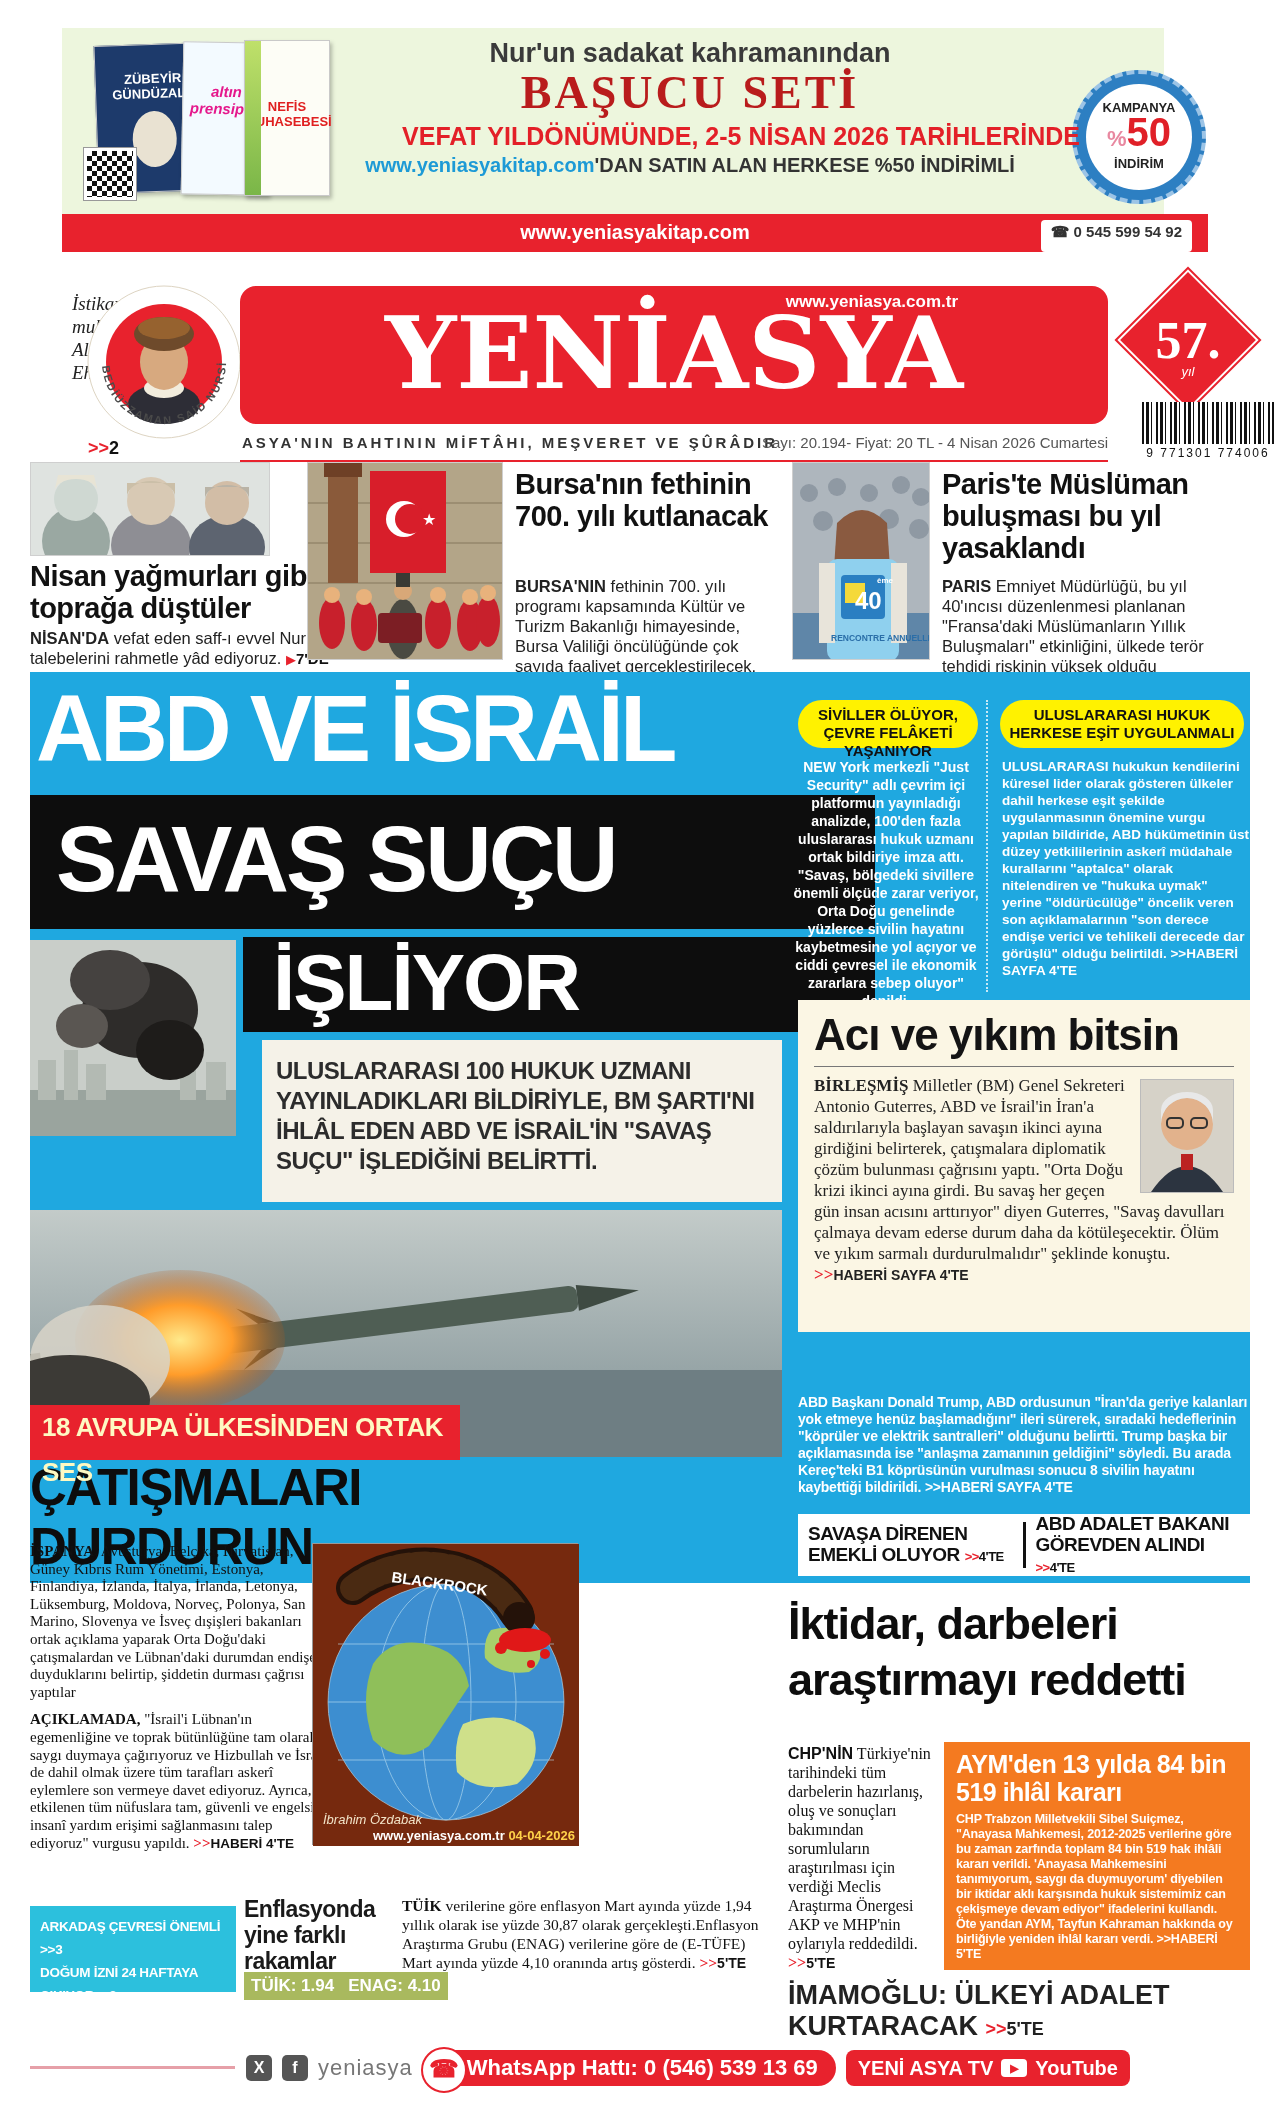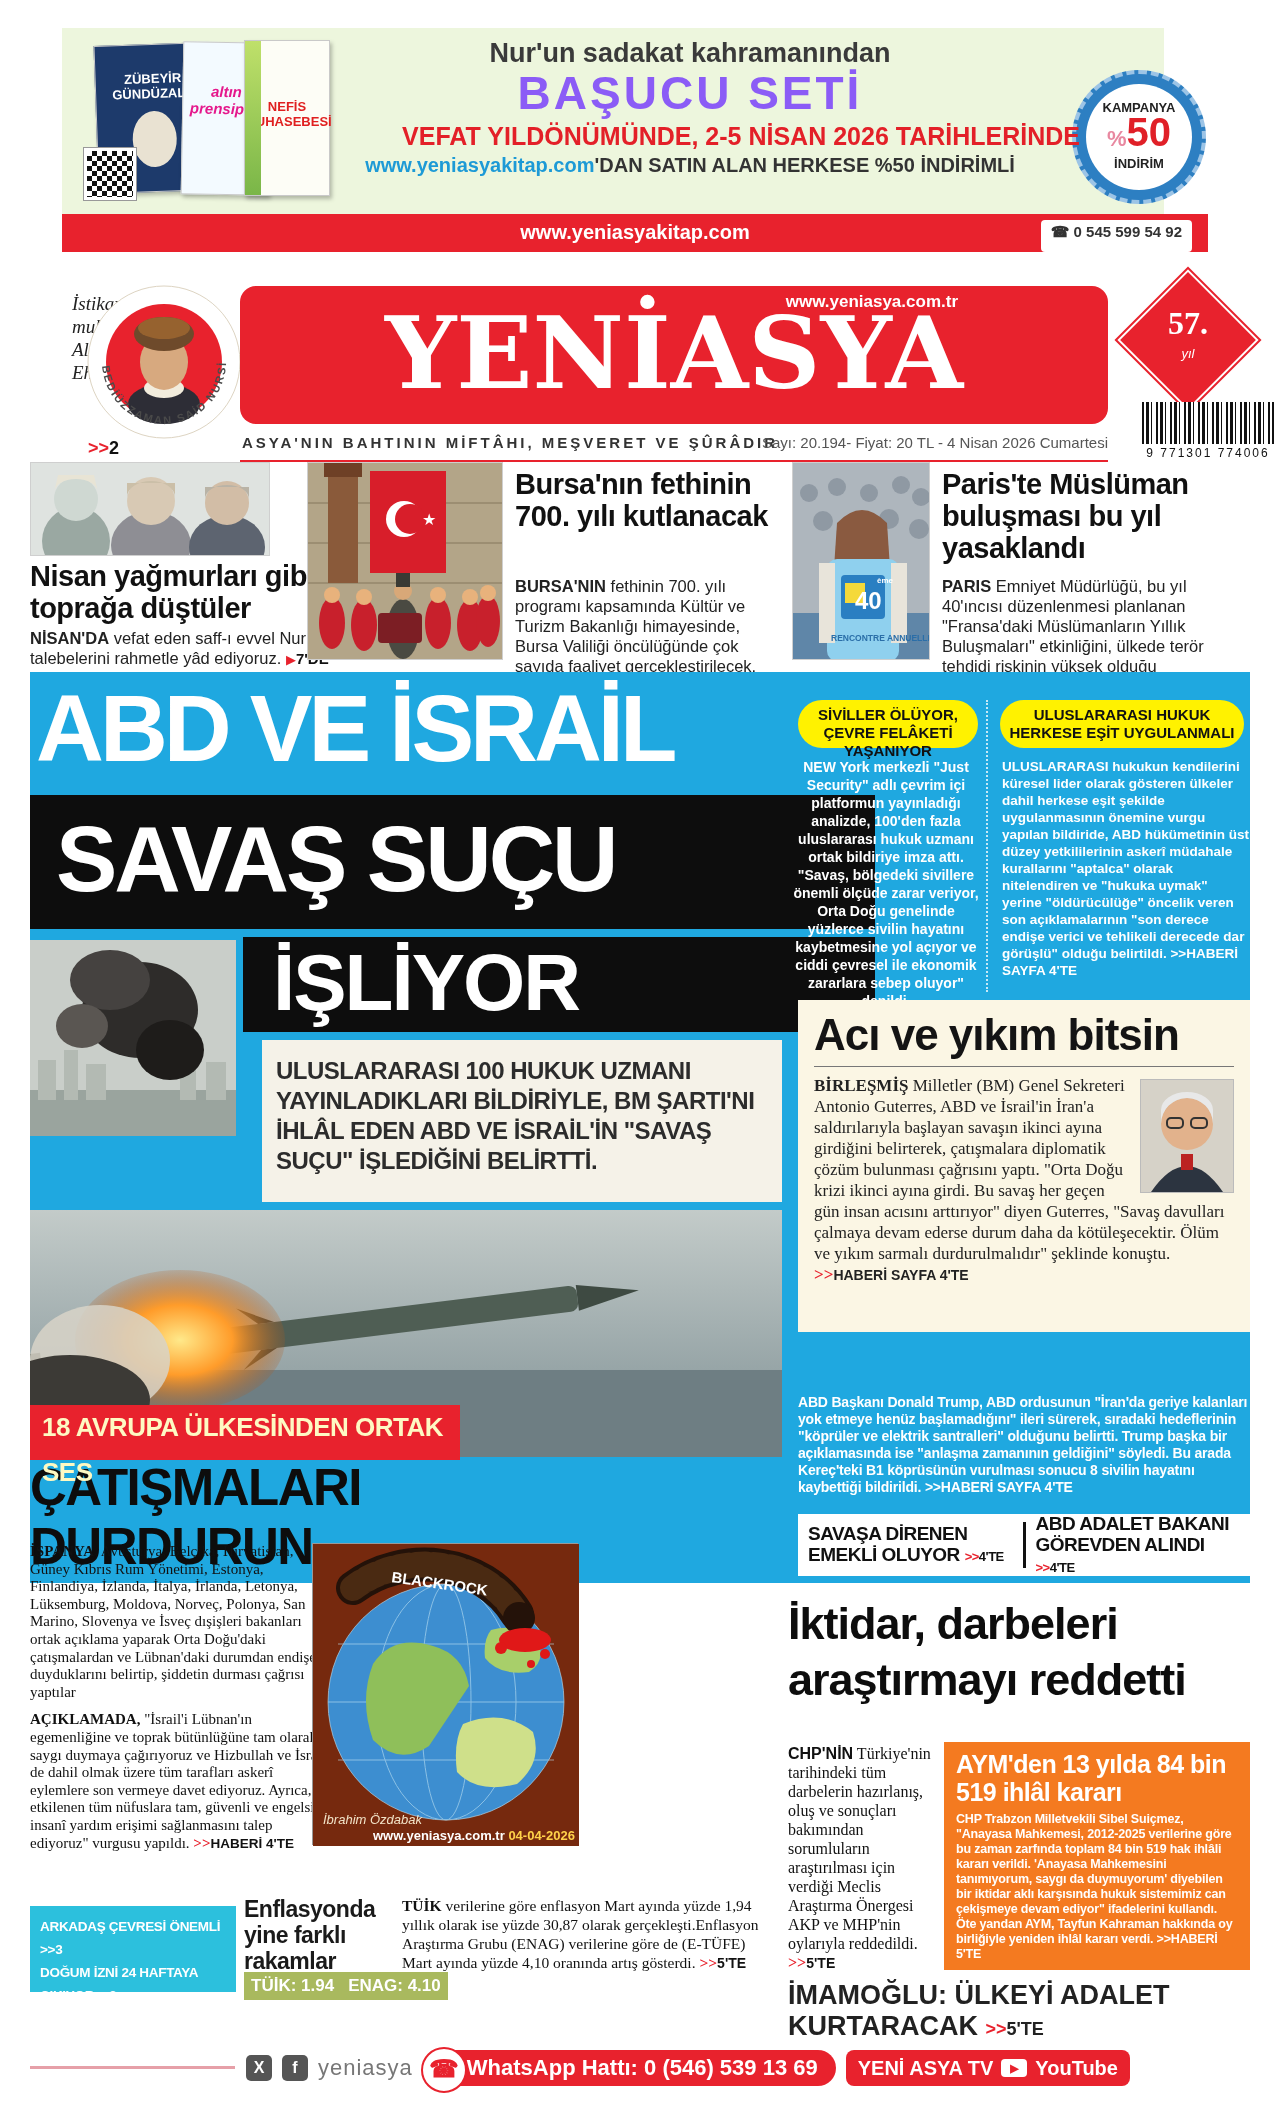--- a/index.html
+++ b/index.html
@@ -15,22 +15,22 @@
   .book1 .oval{width:44px;height:56px;border-radius:50%;background:#e9e2d2;margin:10px auto 0;}
   .book2{left:182px;top:42px;width:88px;height:153px;background:#f3faff;transform:rotate(1deg);
          color:#e5188c;text-align:center;font-weight:bold;font-size:15px;font-style:italic;padding-top:40px;line-height:17px;}
   .book3{left:244px;top:40px;width:86px;height:156px;background:#fdfdf6;color:#e02020;text-align:center;
          font-weight:bold;font-size:13px;padding-top:58px;line-height:15px;}
   .book3::before{content:"";position:absolute;left:0;top:0;width:16px;height:100%;
          background:linear-gradient(#bfe06a,#7ab648);}
   .qr{left:84px;top:148px;width:52px;height:52px;background:
       repeating-conic-gradient(#111 0 25%,#fff 0 50%) 0 0/10px 10px;border:3px solid #fff;outline:1px solid #999;}
   .ad-tag{left:340px;top:38px;width:700px;text-align:center;font-size:27px;font-weight:bold;color:#3a3a3a;}
-  .ad-title{left:340px;top:66px;width:700px;text-align:center;font-family:Liberation Sans, sans-serif;
-            font-size:46px;font-weight:bold;color:#8b5cf6;letter-spacing:3px;}
+  .ad-title{left:340px;top:66px;width:700px;text-align:center;font-family:Liberation Serif, serif;
+            font-size:46px;font-weight:bold;color:#b91c1c;letter-spacing:3px;}
   .ad-dates{left:300px;top:122px;width:780px;text-align:right;font-size:25px;font-weight:bold;color:#e32028;}
   .ad-offer{left:300px;top:154px;width:780px;text-align:center;font-size:20px;font-weight:bold;color:#333;}
   .ad-offer .url{color:#1d9ad6;}
   .badge{left:1072px;top:70px;width:134px;height:134px;border-radius:50%;
          background:#2d7fc2;border:4px dashed #9cc4e6;}
   .badge-in{position:absolute;left:10px;top:10px;width:106px;height:106px;border-radius:50%;background:#fff;
             text-align:center;}
   .badge-top,.badge-bot{font-size:13px;font-weight:bold;color:#222;}
   .badge-top{margin-top:16px;}
   .badge-num{font-size:40px;font-weight:900;color:#e02028;line-height:34px;}
@@ -49,21 +49,21 @@
            text-align:center;}
   .logotext{font-family:"DejaVu Serif","Liberation Serif",serif;font-weight:bold;color:#fff;
             font-size:100px;line-height:134px;letter-spacing:0px;}
   .logo-url{position:absolute;right:150px;top:6px;color:#fff;font-size:17px;font-weight:bold;}
   .motto{left:242px;top:434px;font-size:15px;letter-spacing:3px;color:#333;font-weight:bold;}
   .issue{left:740px;top:434px;width:368px;text-align:right;font-size:15px;color:#555;}
   .rule{left:240px;top:460px;width:868px;height:2px;background:#e8222d;}
   .diamond{left:1138px;top:290px;width:100px;height:100px;background:#e8222d;transform:rotate(45deg);
            border:2px solid #fff;outline:2px solid #e8222d;}
   .diamond-txt{left:1138px;top:300px;width:100px;text-align:center;color:#fff;}
-  .anniv-num{font-family:"Liberation Serif",serif;font-size:32px;font-weight:bold;line-height:46px;}
+  .anniv-num{font-family:"Liberation Serif",serif;font-size:52px;font-weight:bold;line-height:46px;margin-top:18px;}
   .anniv-lab{font-size:13px;font-style:italic;}
   .barcode{left:1142px;top:402px;width:132px;height:42px;background:
      repeating-linear-gradient(90deg,#111 0 2px,#fff 2px 4px,#111 4px 7px,#fff 7px 9px,#111 9px 10px,#fff 10px 14px);}
   .barcode-digits{left:1138px;top:446px;width:140px;text-align:center;font-size:12px;color:#111;letter-spacing:2px;}
 
   
   .ph{border:1px solid #cfcfcf;overflow:hidden;}
   .st-h{font-weight:900;font-size:29px;line-height:32px;color:#111;letter-spacing:-0.5px;}
   .st-b{font-size:16.5px;line-height:20px;color:#222;}
   .lead{font-weight:bold;}

